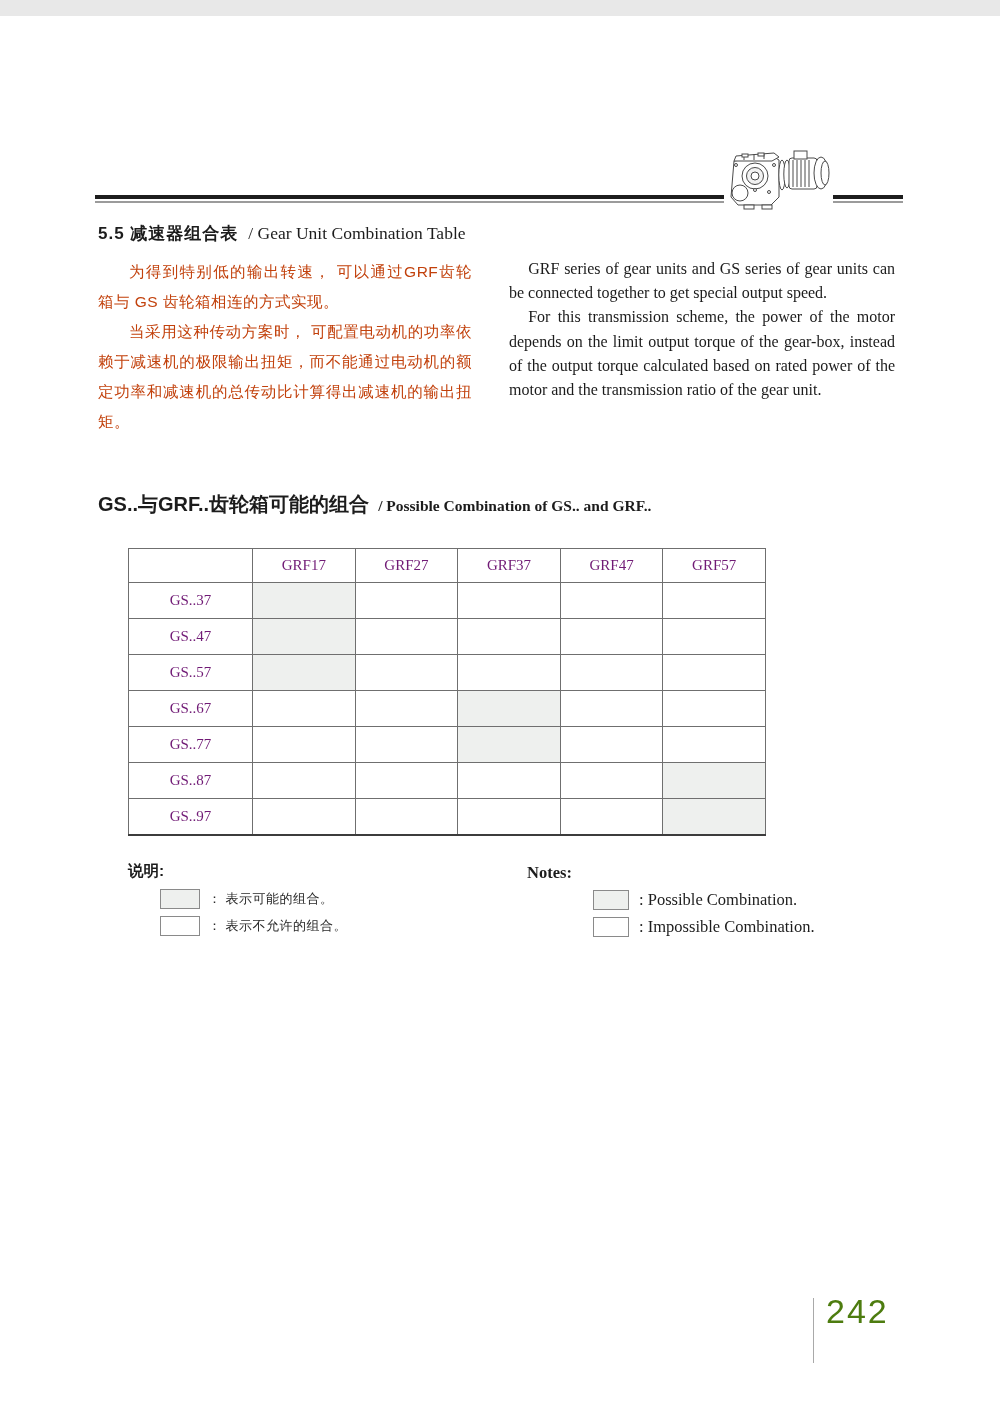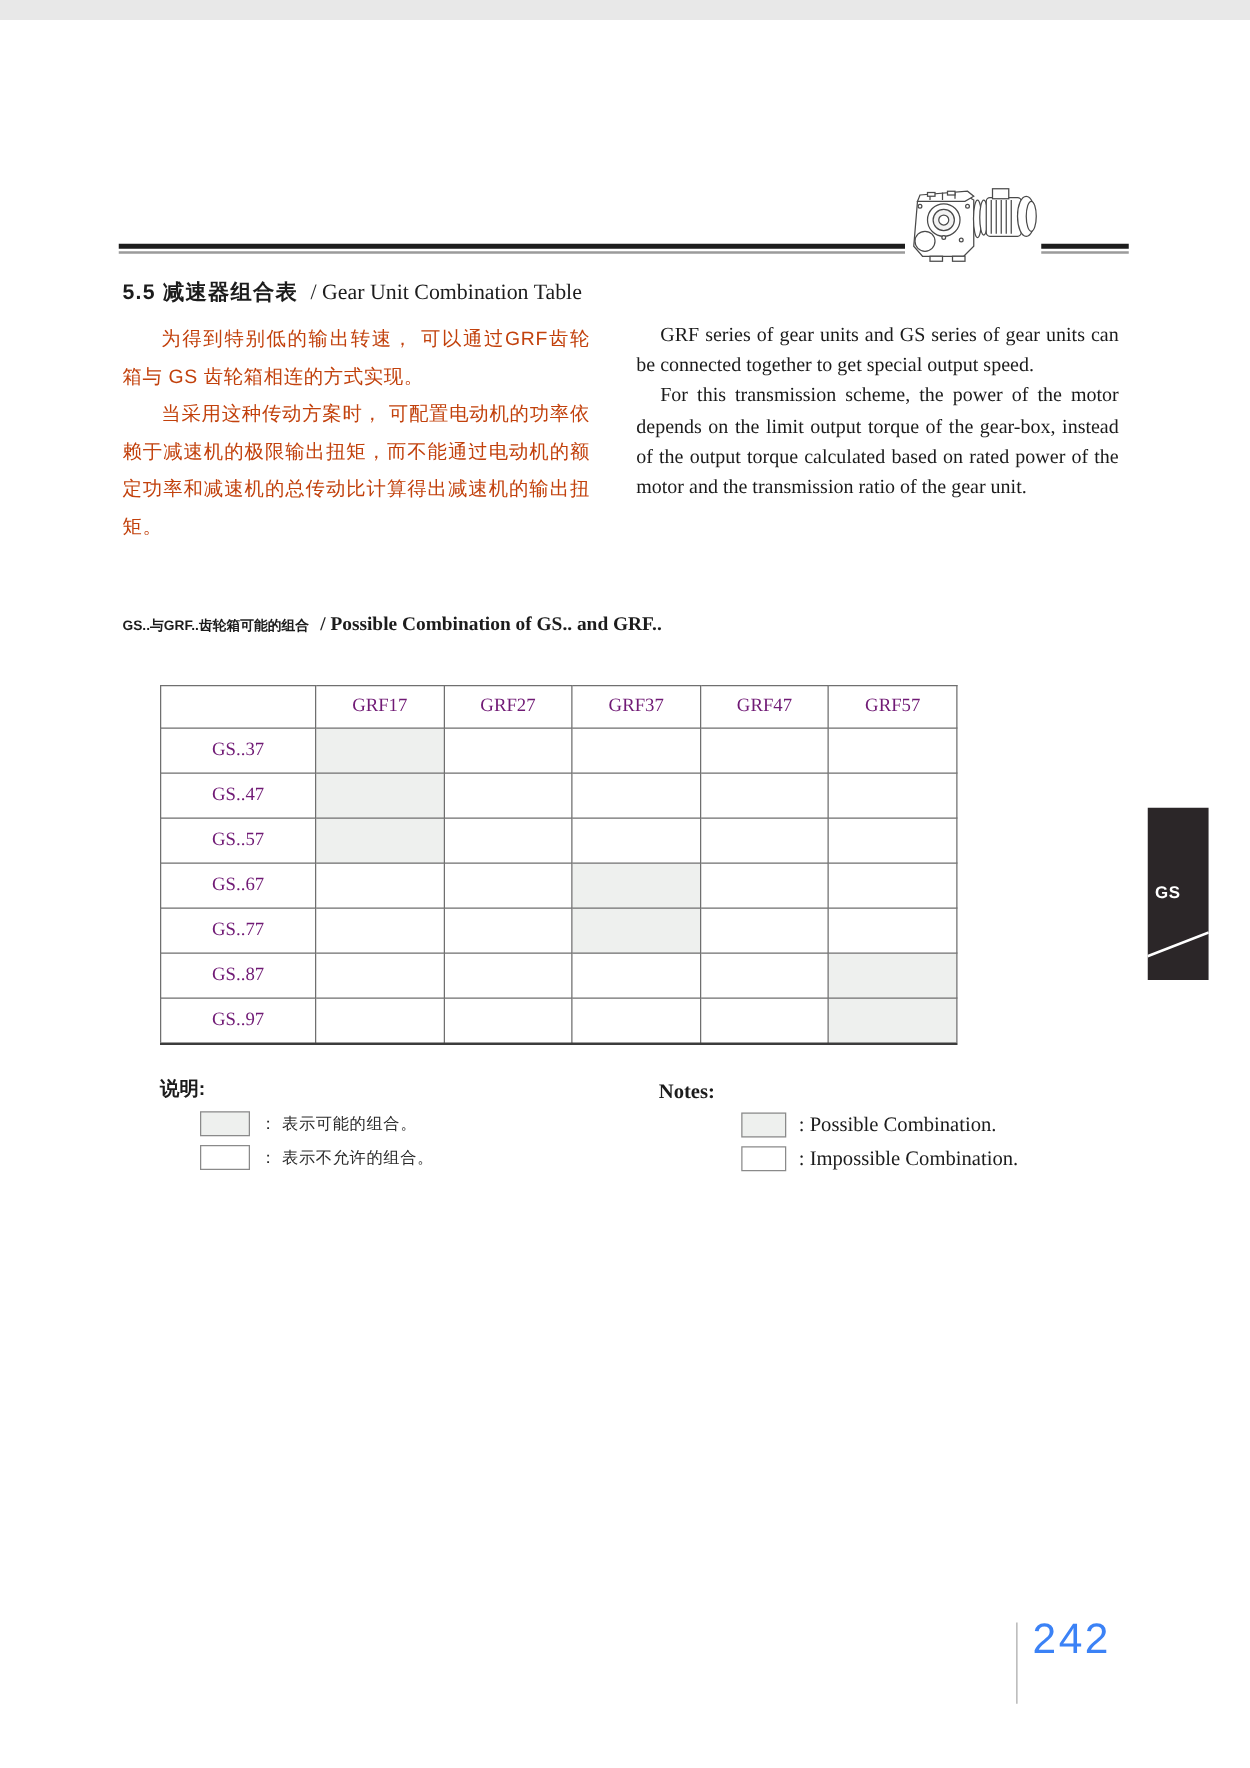--- a/index.html
+++ b/index.html
@@ -48,21 +48,21 @@
     position: absolute; left: 509px; top: 241px; width: 386px;
     font-size: 16px; line-height: 24.2px; text-align: justify;
     color: #1b1b1b;
   }
   .col-en p { text-indent: 1.2em; }
 
   
   .subtitle { position: absolute; left: 98px; top: 475px; white-space: nowrap; }
   .subtitle .zh {
     font-family: "Liberation Sans", sans-serif;
-    font-weight: bold; font-size: 11px;
+    font-weight: bold; font-size: 20px;
   }
   .subtitle .en {
     font-family: "Liberation Serif", serif;
     font-weight: bold; font-size: 15.5px; margin-left: 5px;
   }
 
   
   .combo-table {
     position: absolute; left: 128px; top: 532px;
     border-collapse: collapse; table-layout: fixed;
@@ -109,21 +109,21 @@
   }
 
   
   .page-num-rule {
     position: absolute; left: 813px; top: 1282px; width: 1px; height: 65px;
     background: #a9a9a9;
   }
   .page-num {
     position: absolute; left: 826px; top: 1276px;
     font-family: "Liberation Sans", sans-serif;
-    font-size: 34px; letter-spacing: 2px; color: #3b82f6;
+    font-size: 34px; letter-spacing: 2px; color: #4d7c0f;
   }
 </style>
 </head>
 <body>
 
 <div class="page">
 
   <div class="rule-seg rule-left">
     <div class="rule-thick" style="background: rgb(29, 29, 29);"></div>
     <div class="rule-thin" style="background: rgb(155, 155, 155);"></div>
@@ -293,24 +293,17 @@
     <div class="legend-row">
       <div class="swatch swatch-possible" style="background: rgb(238, 240, 238);"></div>
       <span class="legend-text">: Possible Combination.</span>
     </div>
     <div class="legend-row">
       <div class="swatch"></div>
       <span class="legend-text">: Impossible Combination.</span>
     </div>
   </div>
 
-  <div class="side-tab">
-    <svg width="49" height="138" viewBox="0 0 49 138" xmlns="http://www.w3.org/2000/svg" style="position:absolute;left:0;top:0;">
-      <rect id="tab-rect" x="0" y="0" width="49" height="138" fill="#2b2628"></rect>
-      <line x1="0" y1="119" x2="49" y2="100" stroke="#ffffff" stroke-width="2"></line>
-    </svg>
-    <span class="tab-label">GS</span>
-  </div>
 
   <div class="page-num-rule"></div>
   <div class="page-num">242</div>
 
 </div>
 
 </body></html>

